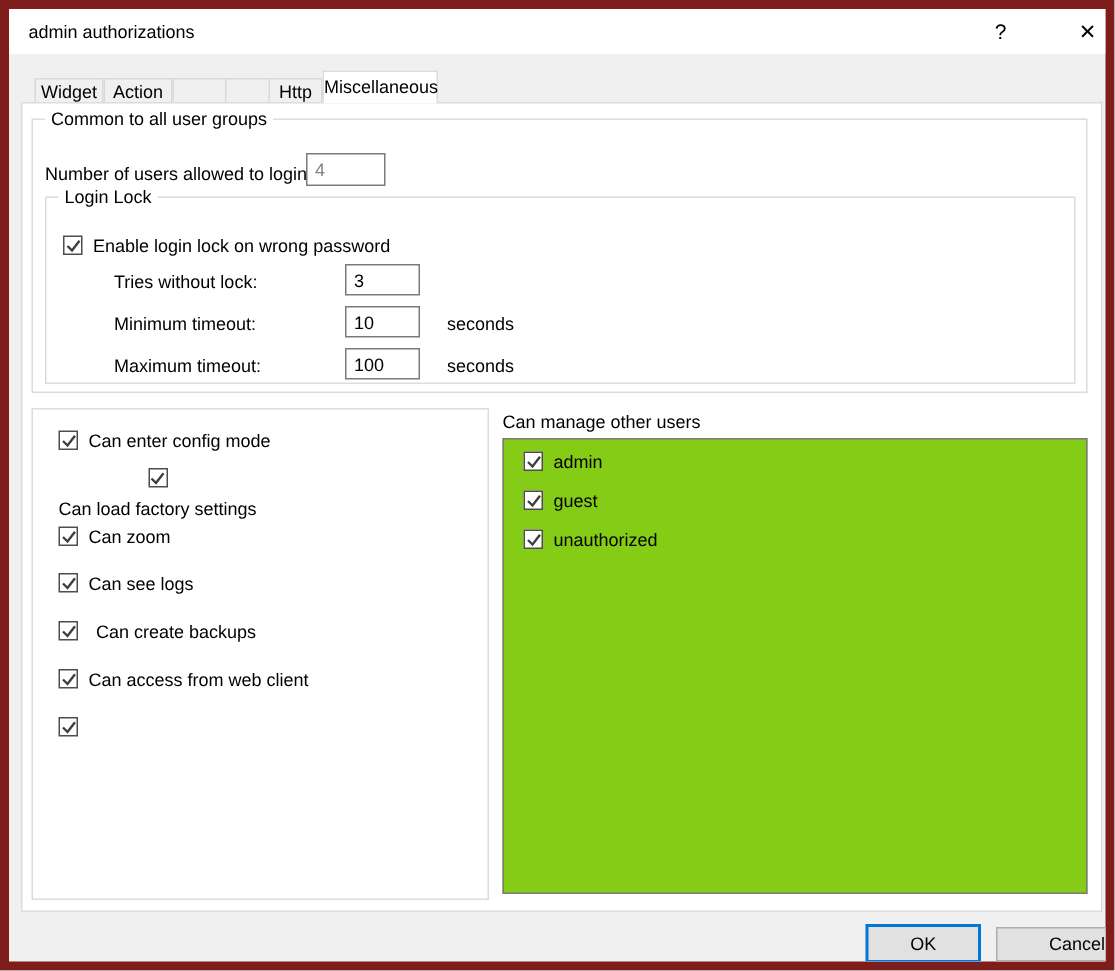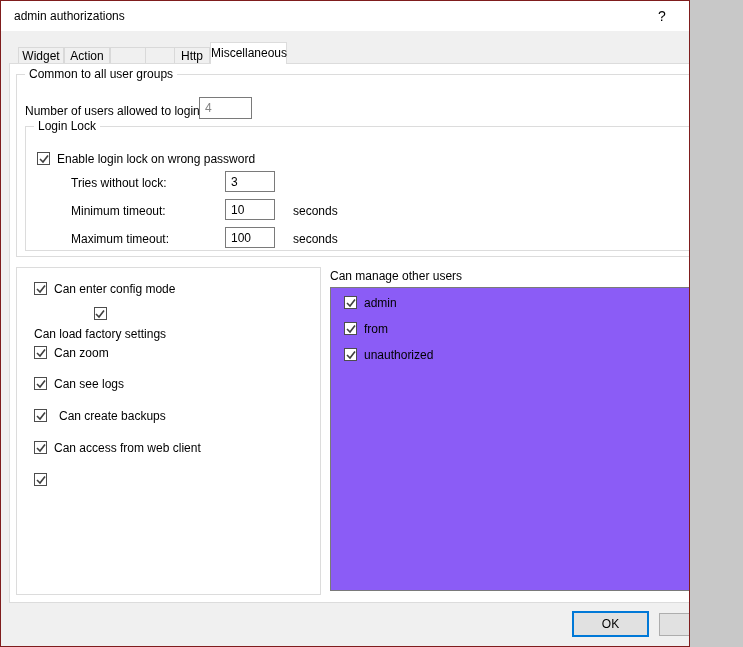--- a/index.html
+++ b/index.html
@@ -1,20 +1,20 @@
 <!DOCTYPE html>
 <html><head>
 <meta charset="utf-8">
 <style>
   * { margin:0; padding:0; box-sizing:border-box; }
   html,body { background:#c8c8c8; }
   body { font-family:"Liberation Sans", sans-serif; font-size:12px; color:#000; }
   .dialog {
-    position:relative; width:690px; height:647px;
-    background:#f0f0f0; border:1px solid #7f1d1d; overflow:hidden;
+    position:relative; width:743px; height:647px;
+    background:#f0f0f0; border:6px solid #7f1d1d; overflow:hidden;
   }
   
   .titlebar { position:absolute; left:0; top:0; width:100%; height:30px; background:#ffffff; }
   .title { position:absolute; left:13px; top:0; line-height:30px; font-size:12px; }
   .tb-btn { position:absolute; top:0; height:30px; text-align:center; line-height:30px; font-size:14px; cursor:default; }
   .tb-help { left:641px; width:40px; }
   .tb-close { left:696px; width:46px; }
   
   .tab { position:absolute; text-align:center; background:#f0f0f0; border:1px solid #d9d9d9; border-bottom:none; z-index:1; }
   .tab.inactive { top:46px; height:17px; line-height:16px; }
@@ -26,21 +26,21 @@
   .lbl { position:absolute; white-space:nowrap; line-height:15px; }
   .tbox { position:absolute; border:1px solid #7a7a7a; background:#ffffff; font-family:"Liberation Sans", sans-serif; font-size:12px; padding:0 2px 0 5px; color:#000; outline:none; }
   .tbox.disabled { color:#838383; }
   
   .cbrow { position:absolute; display:flex; align-items:center; gap:7px; height:15px; cursor:default; }
   .cb { width:13px; height:13px; flex:none; background:#ffffff; border:1px solid #4d4d4d; display:flex; align-items:center; justify-content:center; }
   .cb svg { display:none; width:10px; height:10px; }
   .cb.checked svg { display:block; }
   .cbrow .cbl { white-space:nowrap; }
   
-  .listbox { position:absolute; background:#8b5cf6; border:1px solid #7a7a7a; }
+  .listbox { position:absolute; background:#84cc16; border:1px solid #7a7a7a; }
   
   .btn { position:absolute; background:#e1e1e1; text-align:center; cursor:default; }
   .btn-ok { left:571px; top:610px; width:77px; height:26px; border:2px solid #0078d7; line-height:22px; }
   .btn-cancel { left:658px; top:612px; width:75px; height:23px; border:1px solid #adadad; line-height:21px;padding-left:33px; }
 </style>
 </head>
 <body>
 
 <div class="dialog">
 
@@ -157,21 +157,21 @@
             </svg>
           </span>
         <span class="cbl">admin</span>
       </div>
       <div class="cbrow" style="left:13px;top:33px;">
         <span class="cb checked">
             <svg viewBox="0 0 10 10">
               <path d="M1 5 L4 8 L9 1.5" fill="none" stroke="#3f3f3f" stroke-width="1.6"></path>
             </svg>
           </span>
-        <span class="cbl">from</span>
+        <span class="cbl">guest</span>
       </div>
       <div class="cbrow" style="left:13px;top:59px;">
         <span class="cb checked">
             <svg viewBox="0 0 10 10">
               <path d="M1 5 L4 8 L9 1.5" fill="none" stroke="#3f3f3f" stroke-width="1.6"></path>
             </svg>
           </span>
         <span class="cbl">unauthorized</span>
       </div>
     </div>

